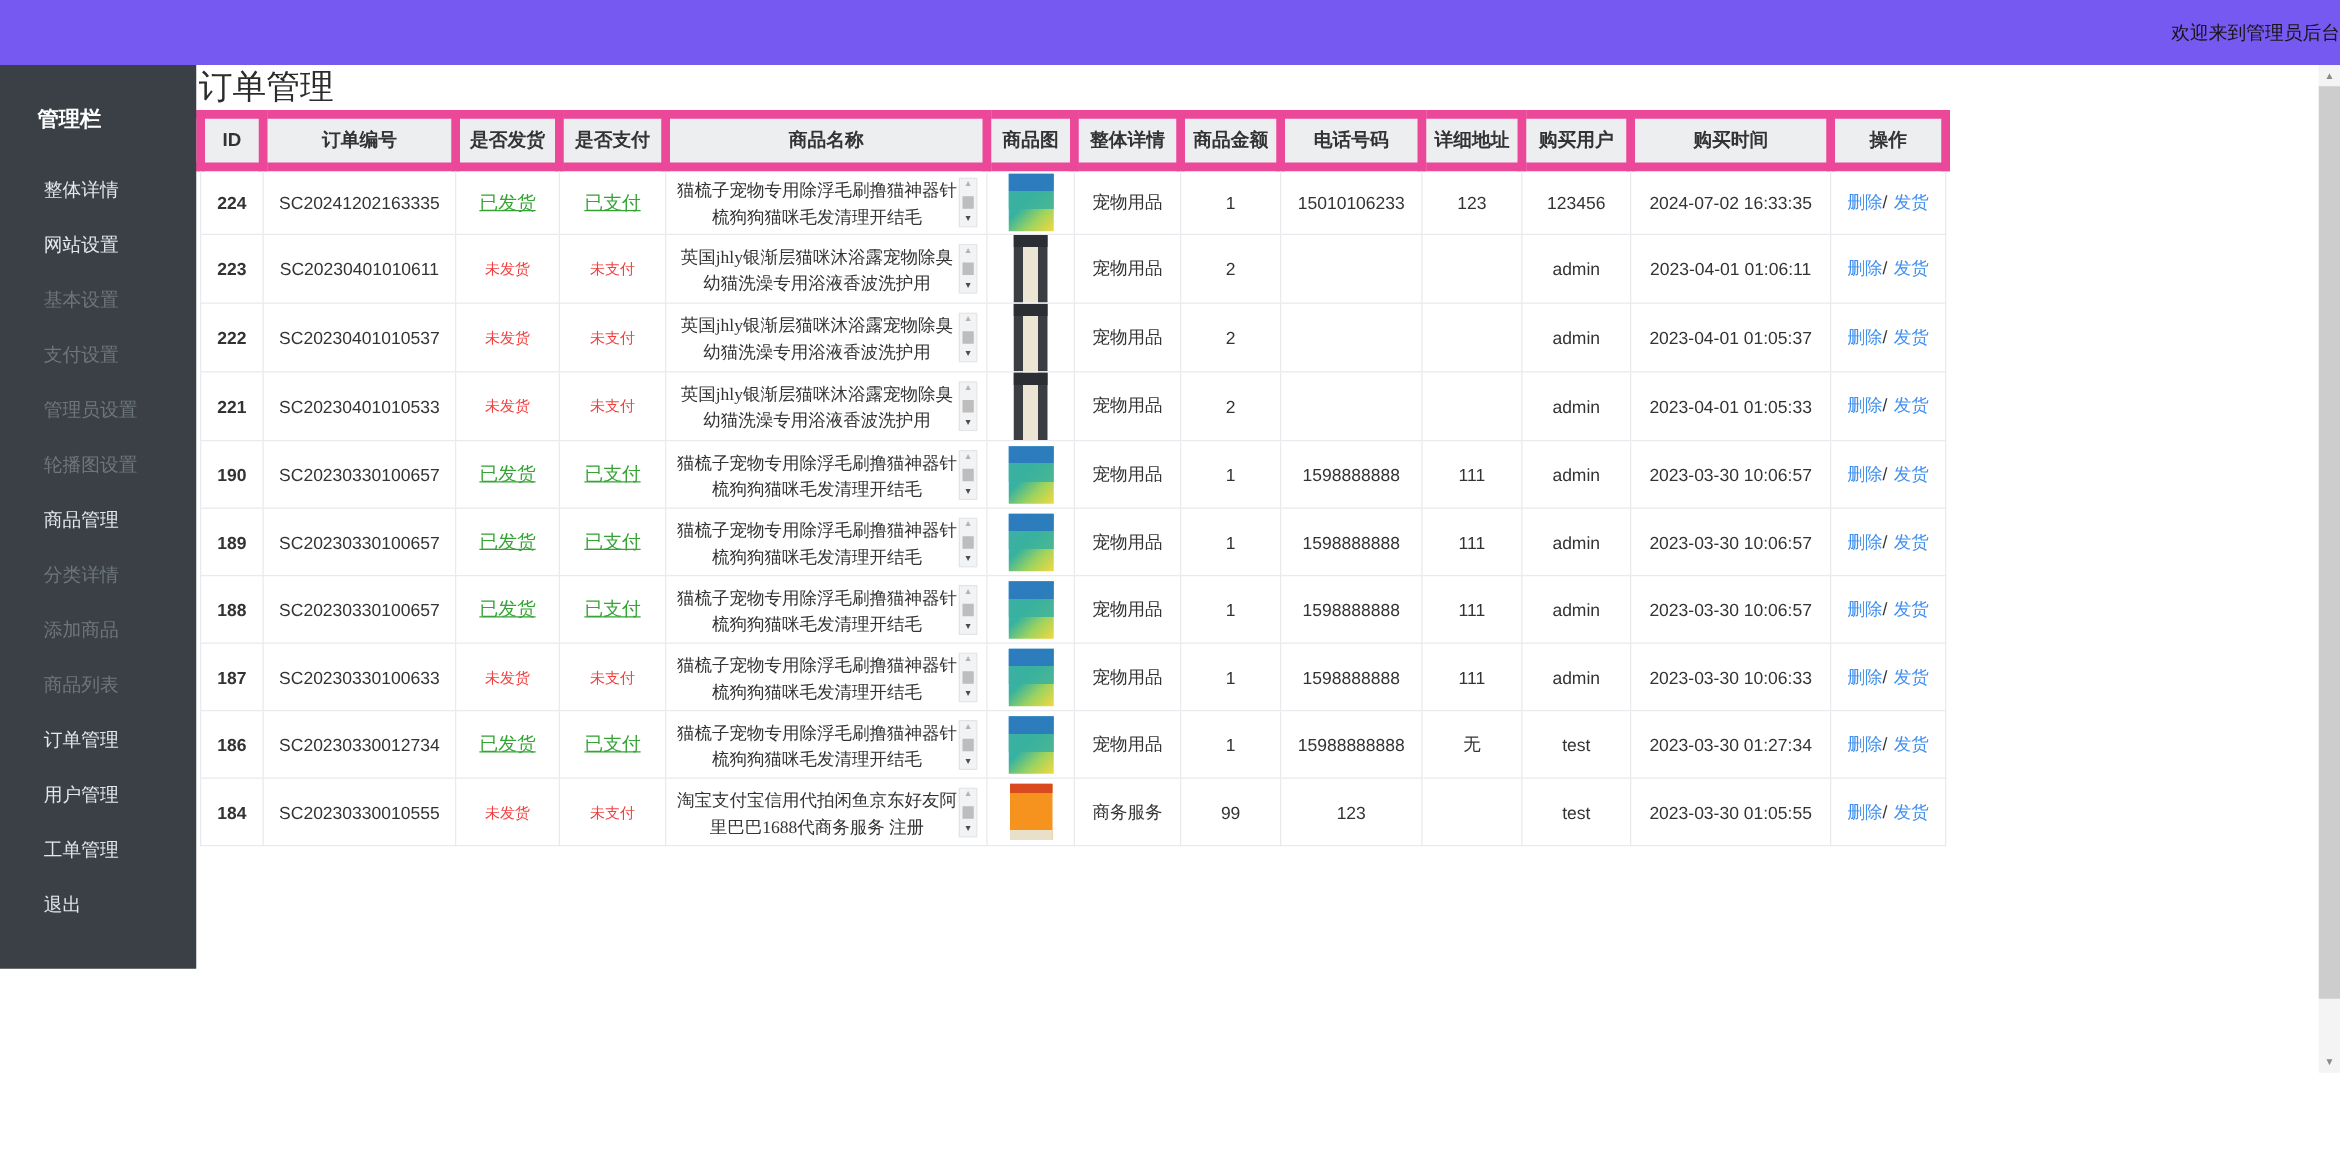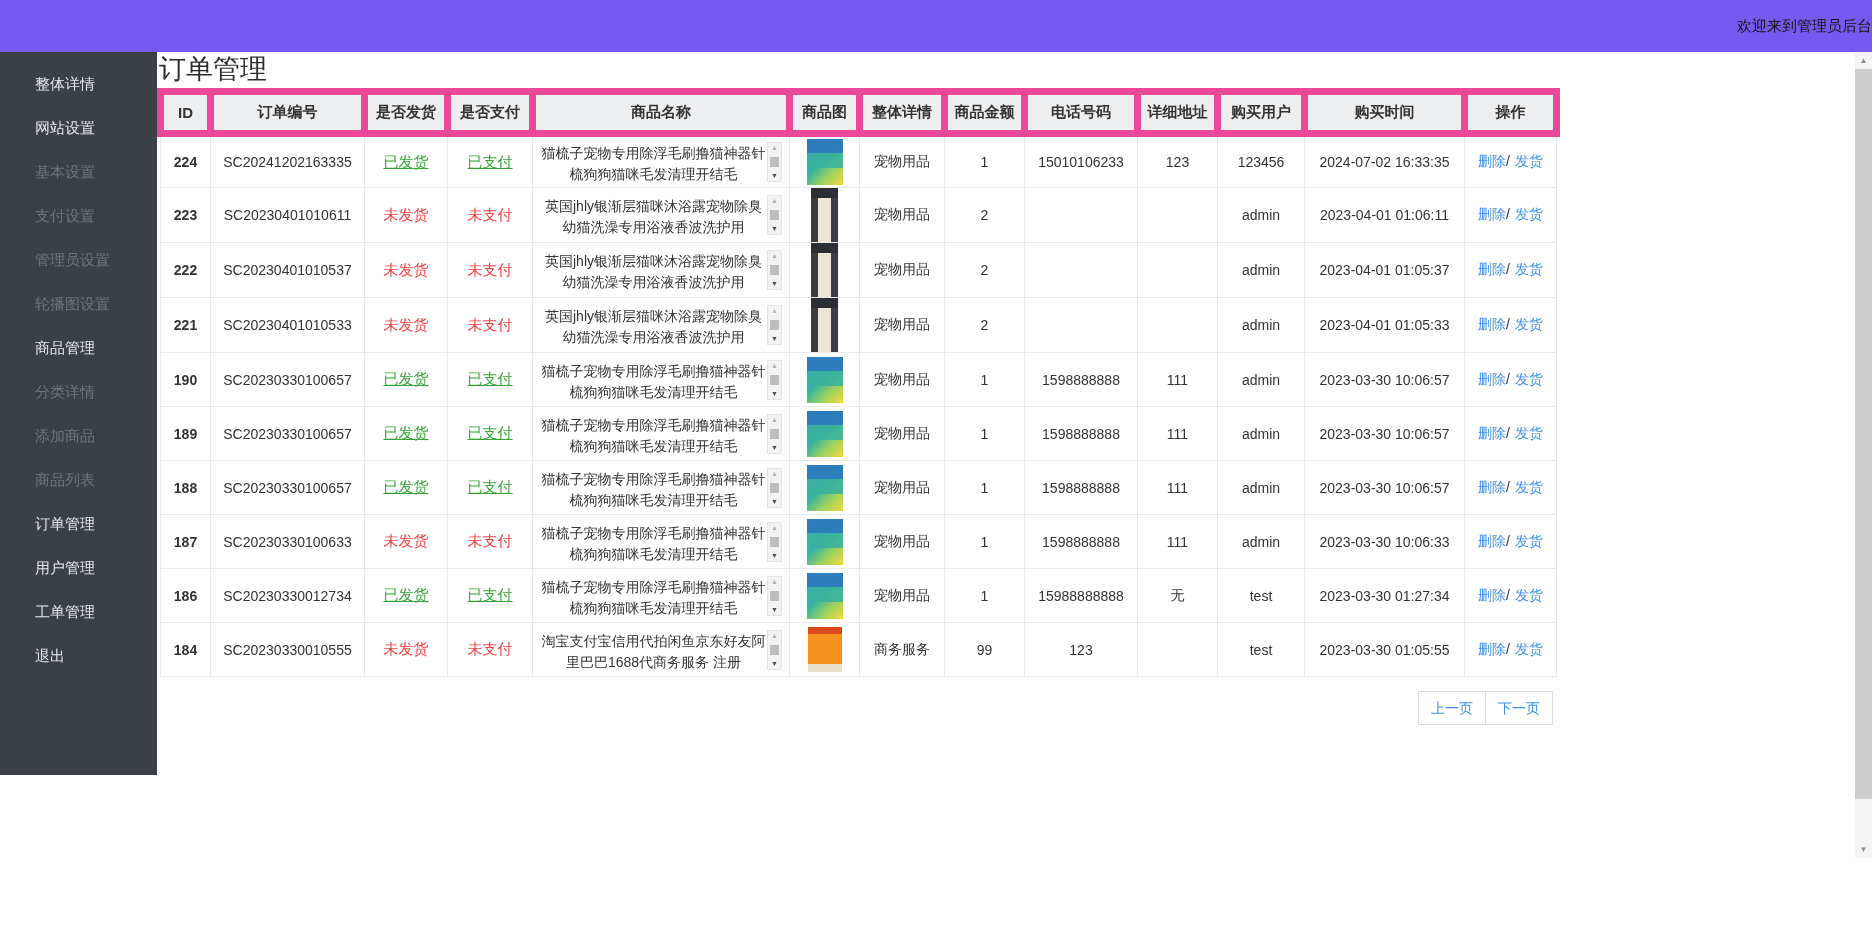--- a/index.html
+++ b/index.html
@@ -55,29 +55,29 @@
     text-align:center; padding:0 2px;
   }
   table.orders td{
     height:54px; border:1px solid #e8eaed; font-size:14px; color:#333;
     text-align:center; vertical-align:middle; padding:0 3px;
     overflow:hidden; white-space:nowrap;
   }
   td.c-id{ font-weight:700; font-size:15px; color:#1f1f1f; }
   td.c-order{ font-size:15px; color:#3c3c3c; }
   .status-green{ color:var(--green,#35a435); font-size:15px;text-decoration:underline; }
-  .status-red{ color:var(--red,#f53f3f); font-size:15px;text-align:right; }
+  .status-red{ color:var(--red,#f53f3f); font-size:12px;text-align:right; }
 
   
   .pbox{
     display:flex; align-items:stretch; height:40px; margin:0 4px; overflow:hidden;
   }
   .ptext{
     flex:1; font-size:14px; line-height:21px; color:#333; text-align:center;
-    overflow:hidden; white-space:normal; word-break:break-all; padding-top:1px;
+    overflow:hidden; white-space:normal; word-break:break-all; padding-top:1px;font-family:Liberation Serif, serif;
   }
   .mini-scroll{
     width:15px; flex:0 0 15px; background:#f2f3f5; border:1px solid #e3e4e6;
     display:flex; flex-direction:column; align-items:center; justify-content:space-between;
     padding:1px 0;
   }
   .ms-up{ font-size:7px; color:#b3b3b3; line-height:8px; }
   .ms-thumb{ width:9px; height:10px; background:#bdbdbd; }
   .ms-down{ font-size:7px; color:#4c4c4c; line-height:8px; }
 
@@ -135,20 +135,21 @@
   }
 </style>
 </head>
 <body style="--topbar-bg: #7659f0; --sidebar-bg: #3a4046; --header-bg: #edeef0; --green: #35a435; --red: #f53f3f; --link-blue: #3f8fef;">
 
 <div class="topbar">
   <span class="topbar-title">欢迎来到管理员后台</span>
 </div>
 
 <div class="sidebar">
+  <div class="sb-header">管理栏</div>
   <div class="sb-menu">
       <div class="sb-item">整体详情</div>
       <div class="sb-item">网站设置</div>
       <div class="sb-item disabled">基本设置</div>
       <div class="sb-item disabled">支付设置</div>
       <div class="sb-item disabled">管理员设置</div>
       <div class="sb-item disabled">轮播图设置</div>
       <div class="sb-item">商品管理</div>
       <div class="sb-item disabled">分类详情</div>
       <div class="sb-item disabled">添加商品</div>
@@ -453,23 +454,19 @@
     <td></td>
     <td>test</td>
     <td>2023-03-30 01:05:55</td>
     <td class="c-actions">
       <a>删除</a><span class="sep">/</span><a class="ship">发货</a>
     </td>
   </tr>
       </tbody>
   </table>
 
-  <div class="pagination">
-    <div class="pg-btn">上一页</div>
-    <div class="pg-btn">下一页</div>
-  </div>
 </div>
 
 <div class="v-scrollbar">
   <div class="vs-arrow vs-up">▲</div>
   <div class="vs-thumb"></div>
   <div class="vs-arrow vs-down">▼</div>
 </div>
 
 </body></html>

